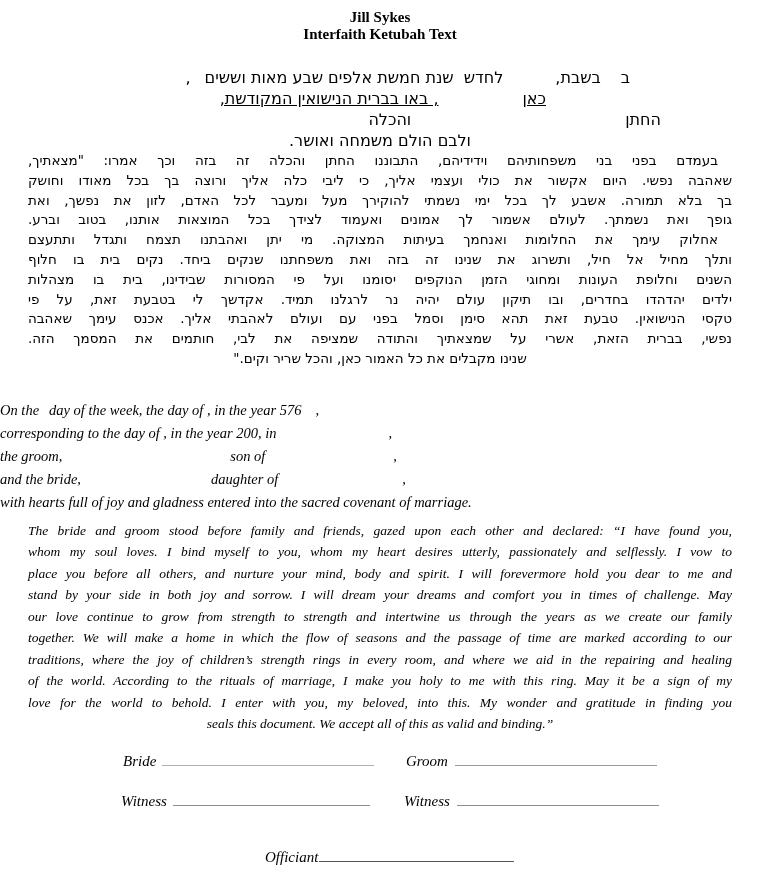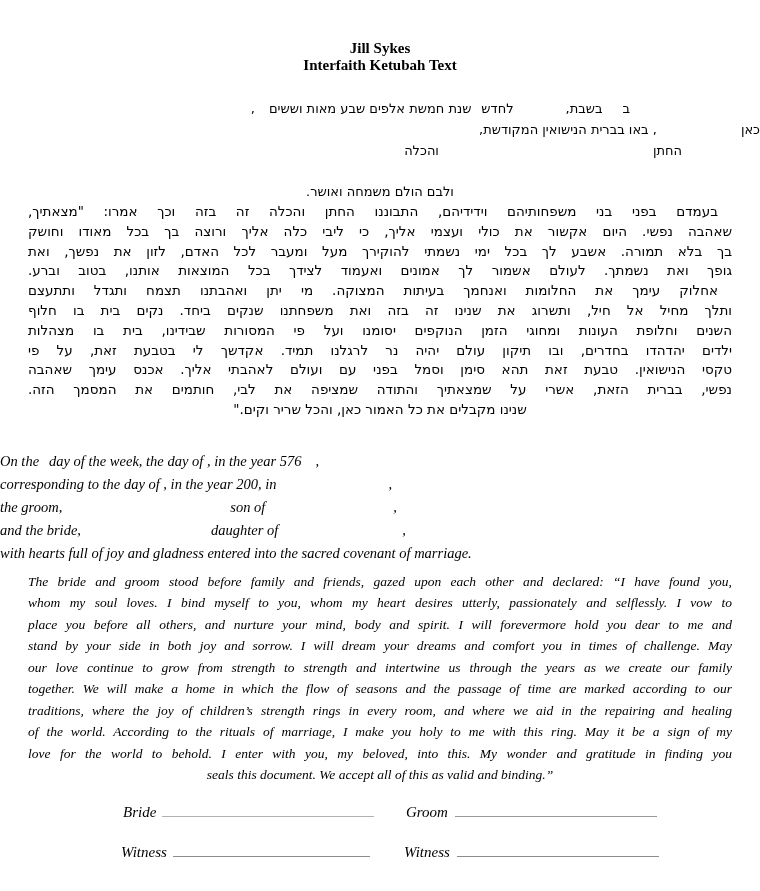--- a/index.html
+++ b/index.html
@@ -13,32 +13,31 @@
     overflow:hidden;
   }
   
   .title{
     padding-top:9px;
     text-align:center;
     font-weight:bold;
     font-size:15px;
     line-height:17px;
     font-family:"Liberation Serif", serif;
-    margin-top:31px;
   }
   
   .hdate{
     direction:rtl;
     margin-top:24px;
     font-family:"DejaVu Sans", sans-serif;
-    font-size:13px;
+    font-size:16px;
     line-height:21px;
   }
   .hdate .line{white-space:nowrap;}
-  .hdate .line.center{text-align:left;margin-top:20px;}
+  .hdate .line.center{text-align:left;}
   
   .hbody{
     direction:rtl;
     margin:0 28px;
     font-family:"DejaVu Sans", sans-serif;
     font-size:13.5px;
     line-height:19.8px;
   }
   .line.justify{text-align:justify;text-align-last:justify;}
   .line.center{text-align:right;text-align-last:center;}
@@ -81,22 +80,22 @@
 
 <div class="page">
 
   <div class="title">
     <div>Jill Sykes</div>
     <div>Interfaith Ketubah Text</div>
   </div>
 
   <div class="hdate">
       <div class="line" style="padding-right: 130px;"><span>ב</span><span class="gap" style="width: 20px;"></span><span>בשבת,</span><span class="gap" style="width: 52px;"></span><span>לחדש</span><span class="gap" style="width: 10px;"></span><span>שנת חמשת אלפים שבע מאות וששים</span><span class="gap" style="width: 14px;"></span><span>,</span></div>
-      <div class="line" style=""><span>כאן</span><span class="gap" style="width: 84px;"></span><span>, באו בברית הנישואין המקודשת,</span></div>
-      <div class="line" style="padding-right: 78px;"><span>החתן</span><span class="gap" style="width: 214px;"></span><span>והכלה</span></div>
+      <div class="line" style="padding-right: 214px; text-decoration: underline;"><span>כאן</span><span class="gap" style="width: 84px;"></span><span>, באו בברית הנישואין המקודשת,</span></div>
+      <div class="line" style="padding-right: 99px;"><span>החתן</span><span class="gap" style="width: 214px;"></span><span>והכלה</span></div>
       <div class="line center"><span>ולבם הולם משמחה ואושר.</span></div>
     </div>
 
   <div class="hbody">
       <div class="line justify indent">בעמדם בפני בני משפחותיהם וידידיהם, התבוננו החתן והכלה זה בזה וכך אמרו: "מצאתיך,</div>
       <div class="line justify">שאהבה נפשי. היום אקשור את כולי ועצמי אליך, כי ליבי כלה אליך ורוצה בך בכל מאודו וחושק</div>
       <div class="line justify">בך בלא תמורה. אשבע לך בכל ימי נשמתי להוקירך מעל ומעבר לכל האדם, לזון את נפשך, ואת</div>
       <div class="line justify">גופך ואת נשמתך. לעולם אשמור לך אמונים ואעמוד לצידך בכל המוצאות אותנו, בטוב וברע.</div>
       <div class="line justify indent">אחלוק עימך את החלומות ואנחמך בעיתות המצוקה. מי יתן ואהבתנו תצמח ותגדל ותתעצם</div>
       <div class="line justify">ותלך מחיל אל חיל, ותשרוג את שנינו זה בזה ואת משפחתנו שנקים ביחד. נקים בית בו חלוף</div>

